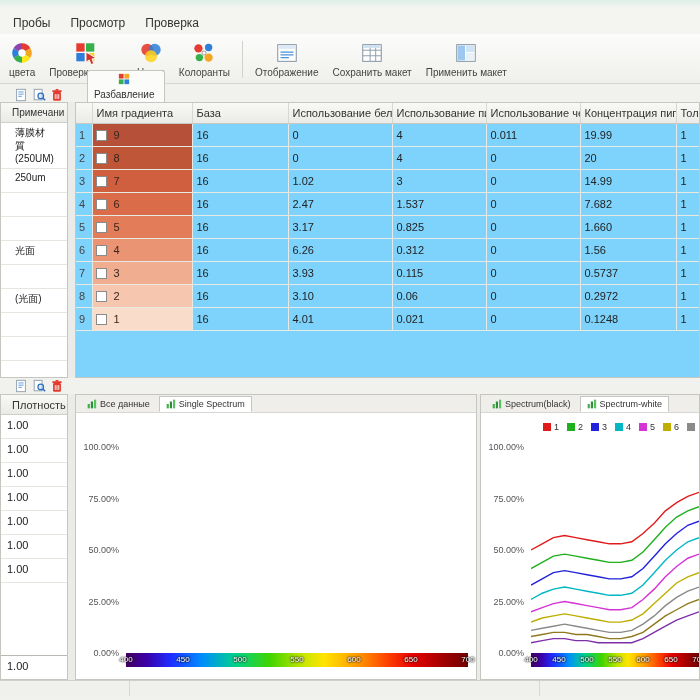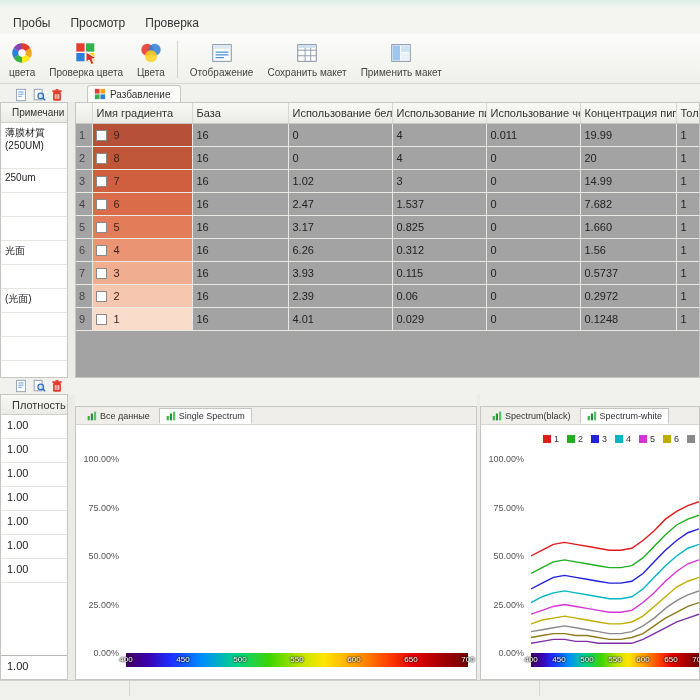--- a/index.html
+++ b/index.html
@@ -12,45 +12,45 @@
   .toolbar{height:50px;flex:none;display:flex;align-items:stretch;background:linear-gradient(#fcfcfb,#efefeb);border-bottom:1px solid #d7d7d1;padding:2px 2px 0;}
   .tb-btn{display:flex;flex-direction:column;align-items:center;justify-content:center;gap:2px;padding:1px 7px;}
   .tb-ico svg{width:24px;height:24px;display:block;}
   .tb-label{font-size:10px;color:#444;white-space:nowrap;}
   .tb-sep{width:1px;background:#d2d2cc;margin:5px 5px;flex:none;}
   .mini-row{height:18px;flex:none;display:flex;align-items:flex-end;}
   .mini-row2{height:16px;flex:none;display:flex;align-items:center;}
   .mini-toolbar{width:75px;flex:none;display:flex;gap:4px;padding-left:14px;align-items:center;}
   .mini-btn svg{width:14px;height:14px;display:block;}
   .tabbar{flex:1;display:flex;align-items:flex-end;padding-left:12px;height:100%;}
-  .doc-tab{display:inline-flex;align-items:center;gap:4px;background:#fbfbf9;border:1px solid #c6c6c0;border-bottom:none;border-radius:3px 3px 0 0;padding:2px 10px 2px 6px;font-size:10px;color:#333;}
+  .doc-tab{display:inline-flex;align-items:center;gap:4px;background:#fbfbf9;border:1px solid #c6c6c0;border-bottom:none;border-radius:3px 3px 0 0;padding:2px 10px 2px 6px;font-size:10px;color:#333;flex-direction:column;}
   .doc-tab svg{width:12px;height:12px;display:block;}
   .top-region{height:276px;flex:none;display:flex;overflow:hidden;}
   .left-col{width:68px;flex:none;}
   .splitter{width:7px;flex:none;background:#ebebe7;}
   .panel{background:#fff;border:1px solid #c6c6c0;}
   .notes-panel{width:68px;height:100%;font-size:10px;overflow:hidden;}
   .p-header{height:20px;background:linear-gradient(#f8f8f6,#eaeae6);border-bottom:1px solid #cfcfc9;padding:4px 11px 2px;white-space:nowrap;overflow:hidden;color:#333;}
-  .note-row{height:24px;border-bottom:1px solid #e6e6e1;padding:3px 4px;white-space:nowrap;overflow:hidden;}
+  .note-row{height:24px;border-bottom:1px solid #e6e6e1;padding:3px 14px;white-space:nowrap;overflow:hidden;}
   .note-row.tall{height:46px;white-space:normal;line-height:1.3;}
-  .main-table-panel{flex:1;overflow:hidden;background:#a3a3a3;border:1px solid #c6c6c0;}
+  .main-table-panel{flex:1;overflow:hidden;background:#7dd3fc;border:1px solid #c6c6c0;}
   table{border-collapse:collapse;table-layout:fixed;width:640px;font-size:11px;}
   th{height:20px;background:linear-gradient(#f8f8f6,#eaeae6);border-right:1px solid #d8d8d2;border-bottom:1px solid #c9c9c3;font-weight:normal;text-align:left;padding:2px 4px;white-space:nowrap;overflow:hidden;color:#333;}
   td{height:23px;border-right:1px solid #e9e9e4;border-bottom:1px solid #e9e9e4;padding:1px 4px;white-space:nowrap;overflow:hidden;}
   .c0{width:16px;}.c1{width:100px;}.c2{width:96px;}.c3{width:104px;}.c4{width:94px;}.c5{width:94px;}.c6{width:96px;}.c7{width:40px;}
   td.rownum{color:#444;padding:1px 3px;}
   td.swatch{padding:0 3px;}
   .cbx{display:inline-block;width:11px;height:11px;background:#fff;border:1px solid #8a8a8a;vertical-align:middle;margin-right:7px;}
   .sw-name{color:#3a241c;vertical-align:middle;}
   .bottom-region{height:286px;flex:none;display:flex;overflow:hidden;}
   .density-panel{width:68px;height:100%;display:flex;flex-direction:column;overflow:hidden;}
   .den-row{height:24px;flex:none;border-bottom:1px solid #e6e6e1;padding:4px 6px;}
   .den-spacer{flex:1;}
   .den-footer{height:24px;flex:none;border-top:1px solid #b9b9b3;padding:4px 6px;}
-  .chart-panel{background:#fff;border:1px solid #c6c6c0;display:flex;flex-direction:column;overflow:hidden;margin-top:12px;}
+  .chart-panel{background:#fff;border:1px solid #c6c6c0;display:flex;flex-direction:column;overflow:hidden;}
   .chartL{width:402px;flex:none;margin-left:0;}
   .chart-gap{width:3px;flex:none;background:#ebebe7;}
   .chartR{flex:1;min-width:0;}
   .chart-tabs{height:18px;flex:none;background:#efeeea;border-bottom:1px solid #d8d8d2;display:flex;align-items:flex-end;gap:2px;padding-left:4px;}
   .chart-tab{display:inline-flex;align-items:center;gap:3px;font-size:9px;color:#333;padding:2px 6px;border:1px solid transparent;}
   .chart-tab.active{background:#fff;border:1px solid #c6c6c0;border-bottom-color:#fff;}
   .chart-tab-ico svg{width:10px;height:10px;display:block;}
   .plot{position:relative;flex:1;}
   .y-axis{position:absolute;left:0;top:34px;bottom:26px;width:46px;}
   .ytick{position:absolute;right:3px;transform:translateY(-50%);font-size:9px;color:#555;white-space:nowrap;}
@@ -110,20 +110,32 @@
       <div class="tb-btn">
         <div class="tb-ico">
           <svg viewBox="0 0 26 26">
             <circle cx="9" cy="9.5" r="6.5" fill="#e63c2f" opacity="0.9"></circle>
             <circle cx="17" cy="9.5" r="6.5" fill="#2e7fd9" opacity="0.85"></circle>
             <circle cx="13" cy="16.5" r="6.5" fill="#ffd21a" opacity="0.85"></circle>
           </svg>
         </div>
         <div class="tb-label">Цвета</div>
       </div>
+      <div class="tb-btn">
+        <div class="tb-ico">
+          <svg viewBox="0 0 26 26">
+            <circle cx="7" cy="8" r="4.5" fill="#e63c2f"></circle>
+            <circle cx="18" cy="7" r="4" fill="#2e7fd9"></circle>
+            <circle cx="8" cy="18" r="4" fill="#35b04a"></circle>
+            <circle cx="18" cy="18" r="4.5" fill="#f5a623"></circle>
+            <circle cx="13" cy="13" r="2.2" fill="#fff" stroke="#999"></circle>
+          </svg>
+        </div>
+        <div class="tb-label">Колоранты</div>
+      </div>
       <div class="tb-sep"></div>
       <div class="tb-btn">
         <div class="tb-ico">
           <svg viewBox="0 0 26 26">
             <rect x="3" y="4" width="20" height="18" fill="#fff" stroke="#7a8a99"></rect>
             <rect x="3.5" y="4.5" width="19" height="4" fill="#dce9f5"></rect>
             <path d="M6 12 H20 M6 15 H20 M6 18 H15" stroke="#4a90d9" stroke-width="1.2"></path>
           </svg>
         </div>
         <div class="tb-label">Отображение</div>
@@ -290,32 +302,32 @@
               <td class="c3">3.93</td>
               <td class="c4">0.115</td>
               <td class="c5">0</td>
               <td class="c6">0.5737</td>
               <td class="c7">1</td>
             </tr>
             <tr>
               <td class="c0 rownum">8</td>
               <td class="c1 swatch" style="background: rgb(246, 198, 174);"><span class="cbx"></span><span class="sw-name">2</span></td>
               <td class="c2">16</td>
-              <td class="c3">2.39</td>
+              <td class="c3">3.10</td>
               <td class="c4">0.06</td>
               <td class="c5">0</td>
               <td class="c6">0.2972</td>
               <td class="c7">1</td>
             </tr>
             <tr>
               <td class="c0 rownum">9</td>
               <td class="c1 swatch" style="background: rgb(250, 220, 202);"><span class="cbx"></span><span class="sw-name">1</span></td>
               <td class="c2">16</td>
               <td class="c3">4.01</td>
-              <td class="c4">0.029</td>
+              <td class="c4">0.021</td>
               <td class="c5">0</td>
               <td class="c6">0.1248</td>
               <td class="c7">1</td>
             </tr>
           </tbody>
       </table>
     </div>
   </div>
 
   <div class="mini-row2">

